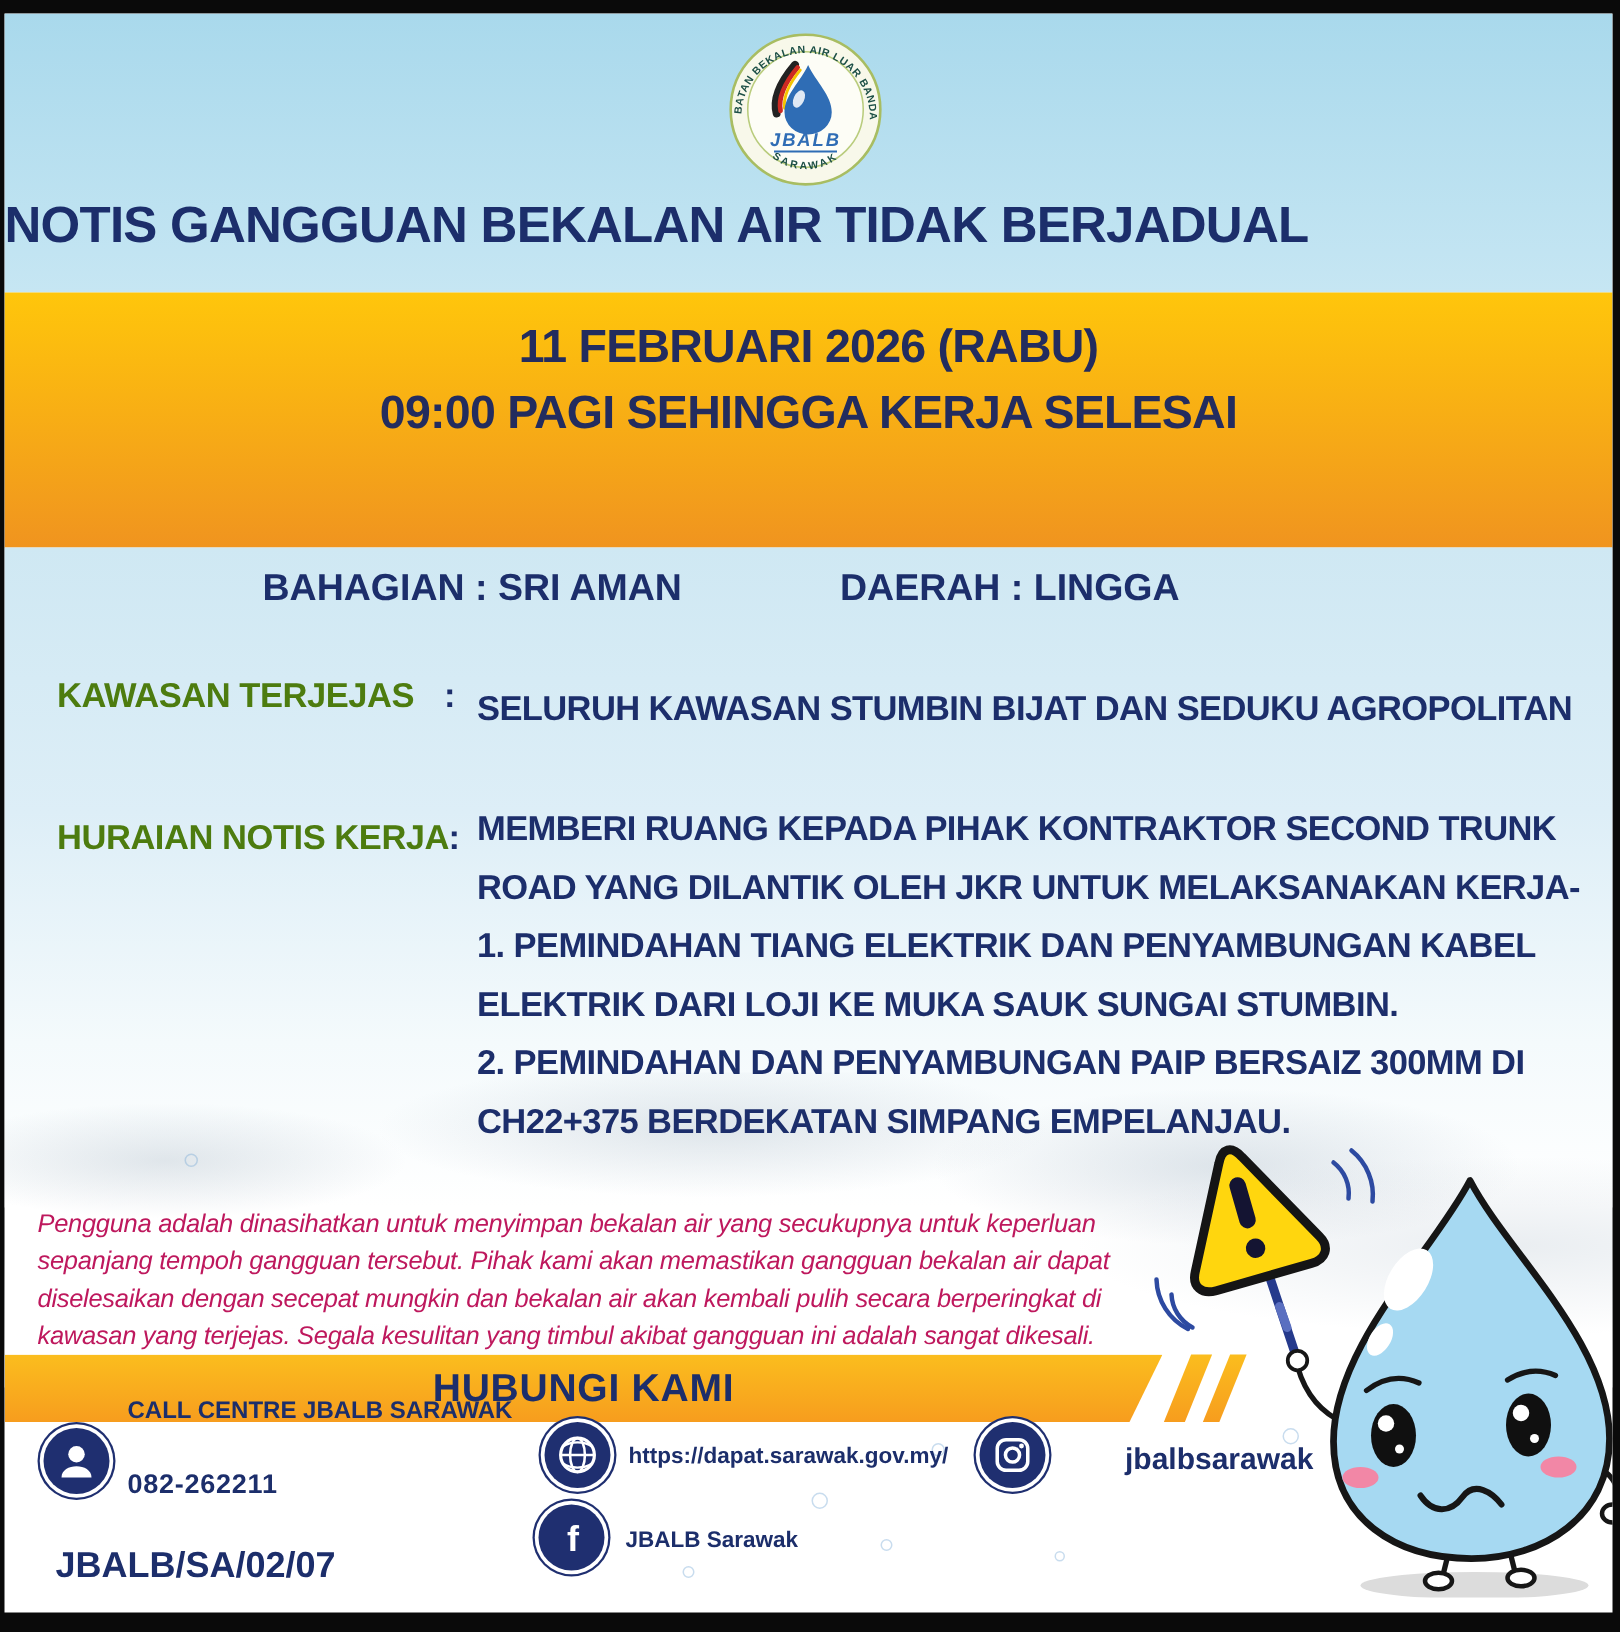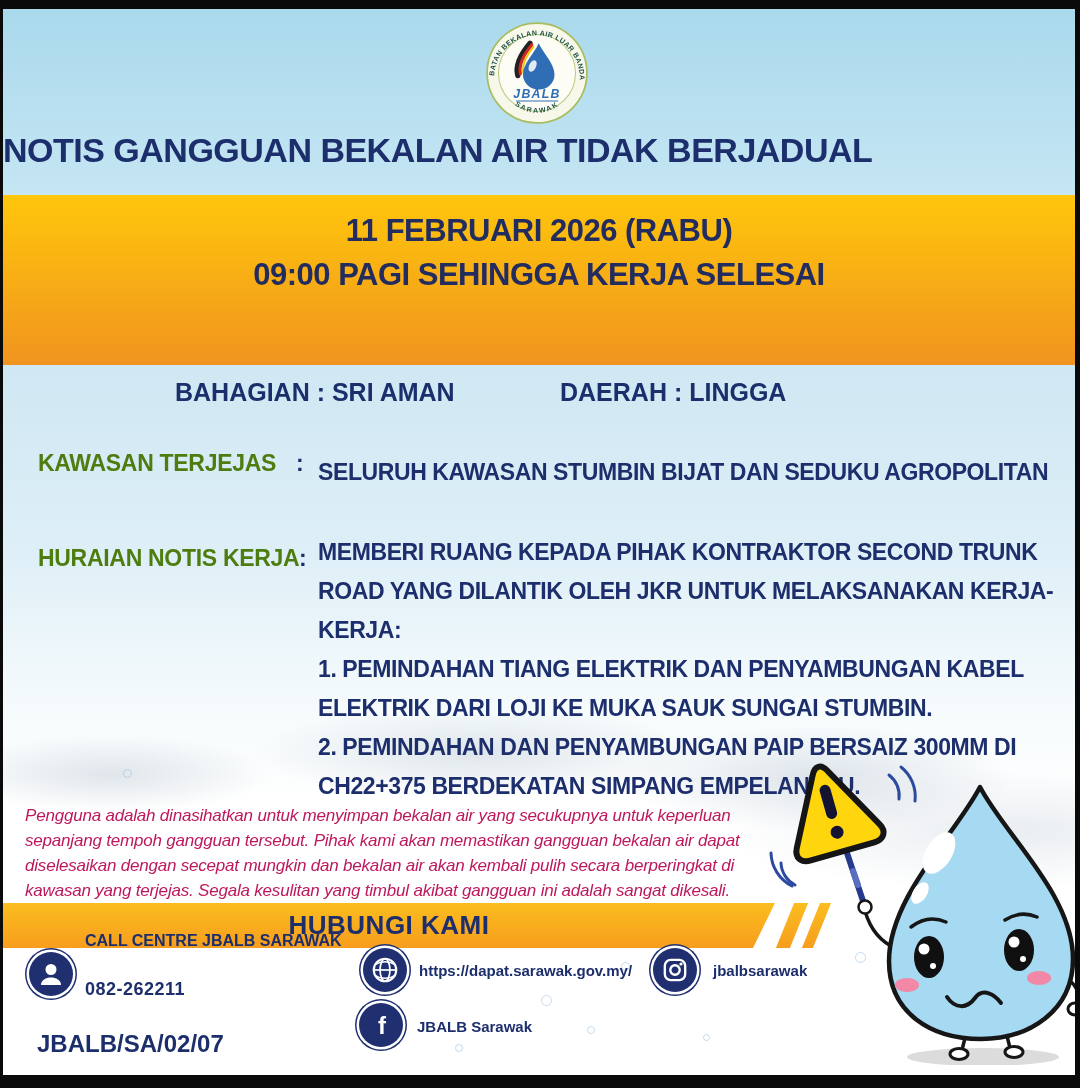--- a/index.html
+++ b/index.html
@@ -55,21 +55,21 @@
   .stripe.s2{left:808px;width:11px;}
 
   
   .icon-badge{position:absolute;width:44px;height:44px;border-radius:50%;background:#1f2f70;z-index:3;
       box-shadow:0 0 0 2.5px #ffffff, 0 0 0 4px #1f2f70;
       display:flex;align-items:center;justify-content:center;}
   .f-text{position:absolute;z-index:3;font-weight:bold;color:#1c2e6b;}
   .call-name{left:82px;top:923px;font-size:16px;text-align:center;}
   .call-phone{left:82px;top:970px;font-size:18px;letter-spacing:0.5px;}
   .web-text{left:416px;top:953px;font-size:15px;}
-  .insta-text{left:710px;top:953px;font-size:15px;}
+  .insta-text{left:747px;top:953px;font-size:20px;}
   .fb-text{left:414px;top:1009px;font-size:15px;}
   .reference{position:absolute;left:34px;top:1021px;z-index:3;font-size:24px;font-weight:bold;color:#1c2e6b;}
 
   .mascot{position:absolute;left:766px;top:726px;width:310px;height:330px;z-index:4;}
   .logo{position:absolute;left:478px;top:8px;width:112px;height:112px;z-index:2;}
 </style>
 </head>
 <body>
 
 <div class="frame">
@@ -127,21 +127,20 @@
     <div class="colon-col" style="top:441px;">:</div>
     <div class="content-col kawasan-content">
       <div>SELURUH KAWASAN STUMBIN BIJAT DAN SEDUKU AGROPOLITAN</div>
     </div>
 
     <div class="label-col" style="top:536px;">HURAIAN NOTIS KERJA</div>
     <div class="colon-col" style="top:536px;left:296px;">:</div>
     <div class="content-col huraian-content">
       <div>MEMBERI RUANG KEPADA PIHAK KONTRAKTOR SECOND TRUNK</div>
       <div>ROAD YANG DILANTIK OLEH JKR UNTUK MELAKSANAKAN KERJA-</div>
-      <div>KERJA:</div>
       <div>1. PEMINDAHAN TIANG ELEKTRIK DAN PENYAMBUNGAN KABEL</div>
       <div>ELEKTRIK DARI LOJI KE MUKA SAUK SUNGAI STUMBIN.</div>
       <div>2. PEMINDAHAN DAN PENYAMBUNGAN PAIP BERSAIZ 300MM DI</div>
       <div>CH22+375 BERDEKATAN SIMPANG EMPELANJAU.</div>
     </div>
 
     <div class="disclaimer">
       <div>Pengguna adalah dinasihatkan untuk menyimpan bekalan air yang secukupnya untuk keperluan</div>
       <div>sepanjang tempoh gangguan tersebut. Pihak kami akan memastikan gangguan bekalan air dapat</div>
       <div>diselesaikan dengan secepat mungkin dan bekalan air akan kembali pulih secara berperingkat di</div>

